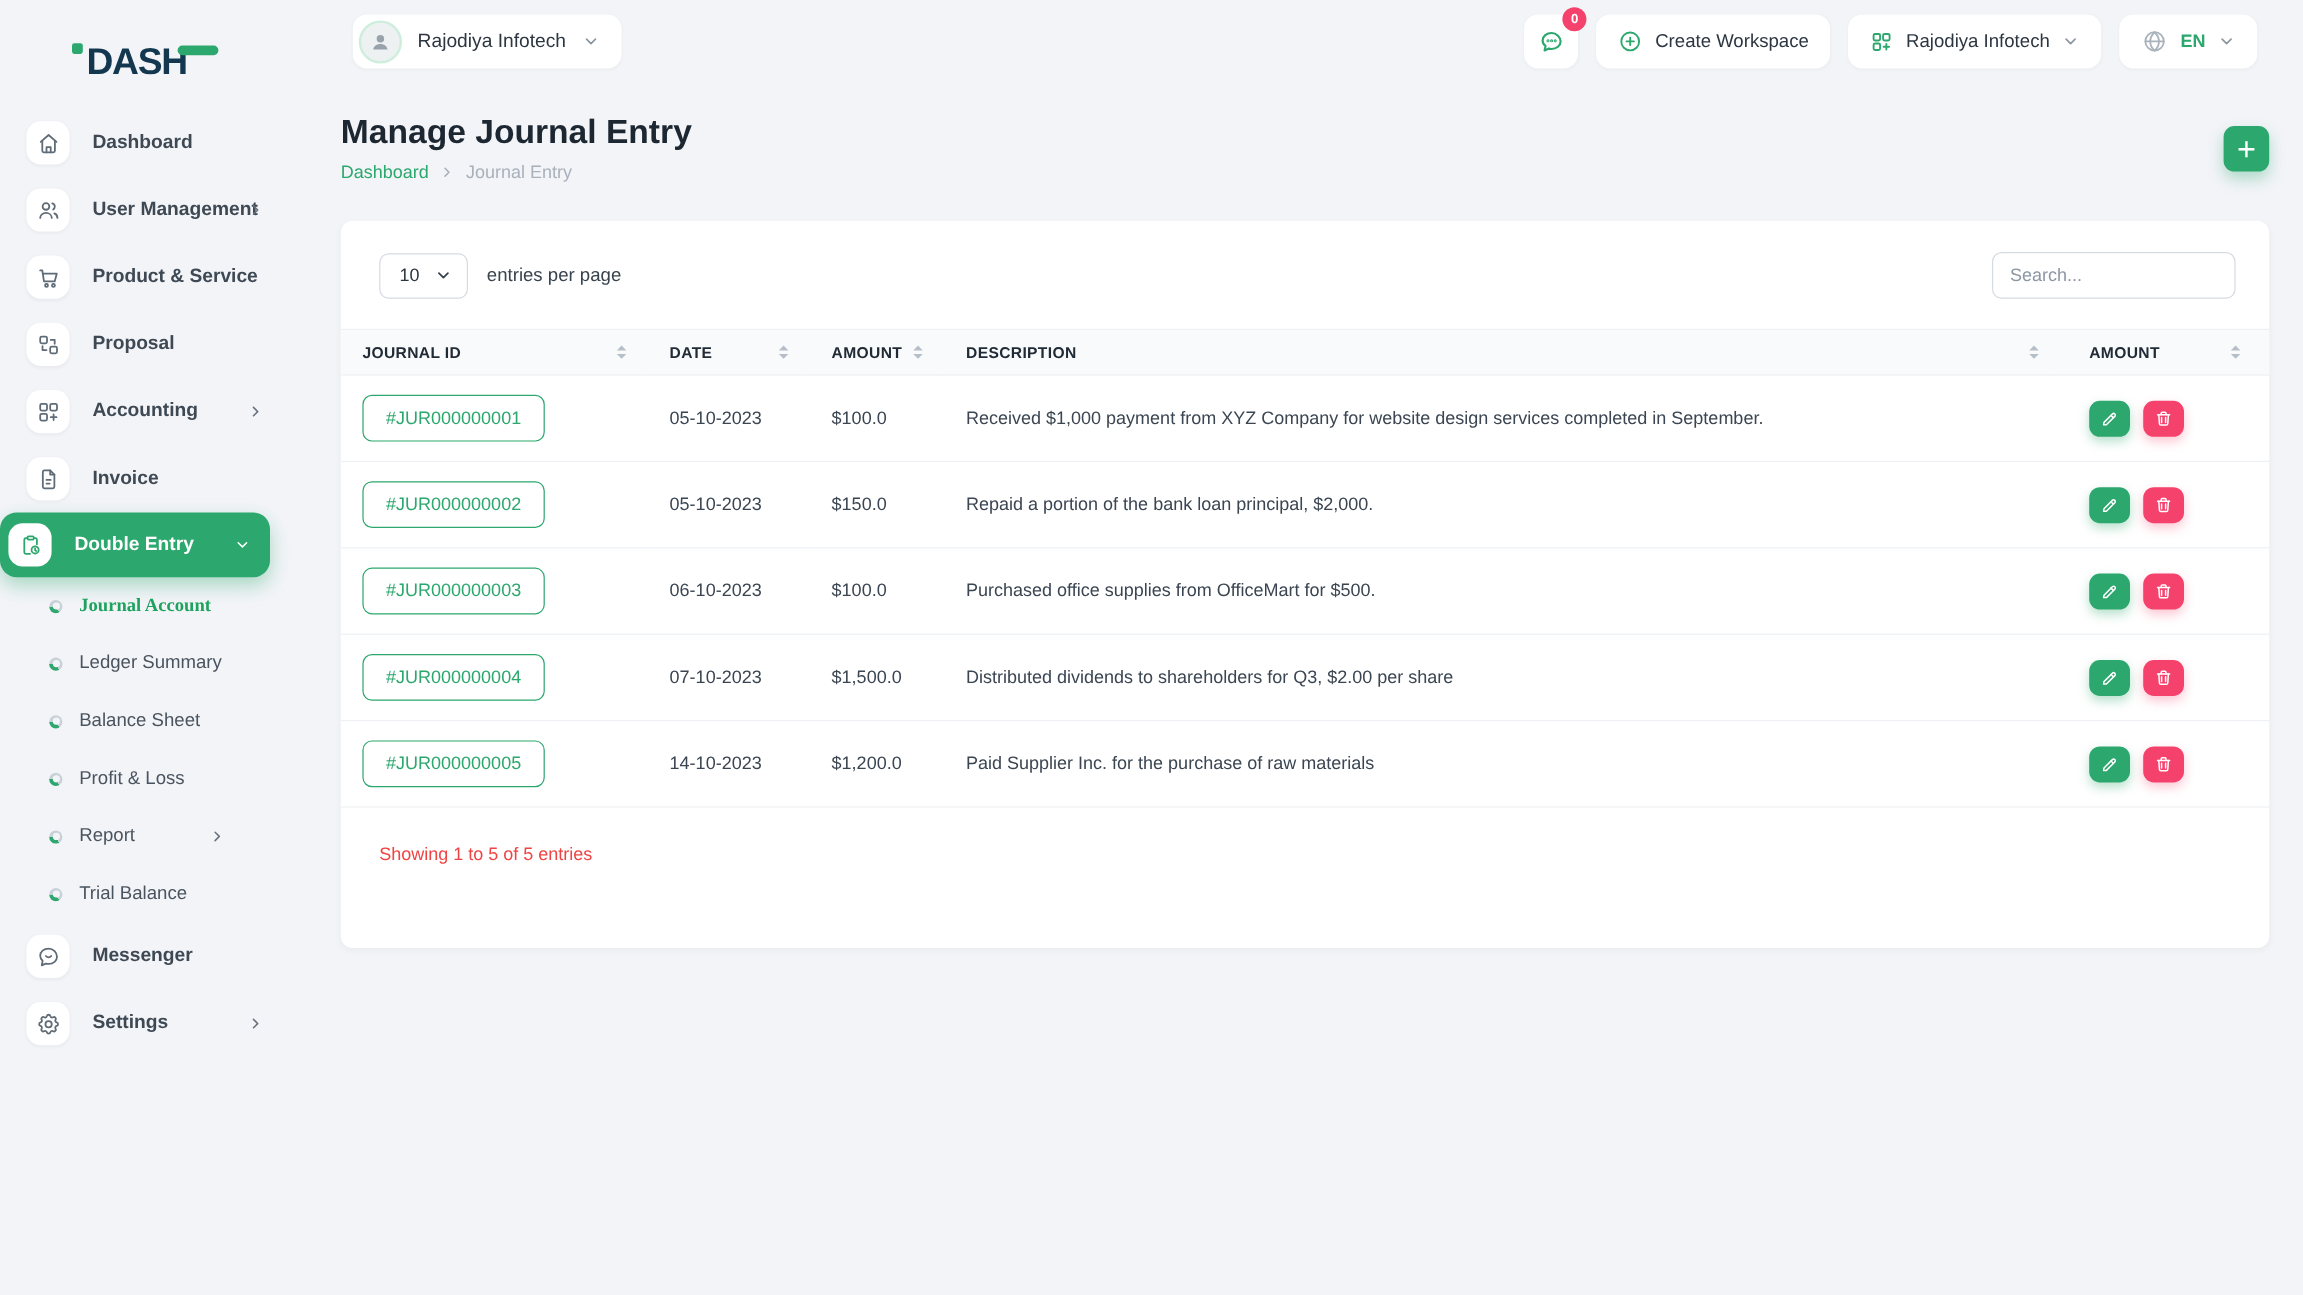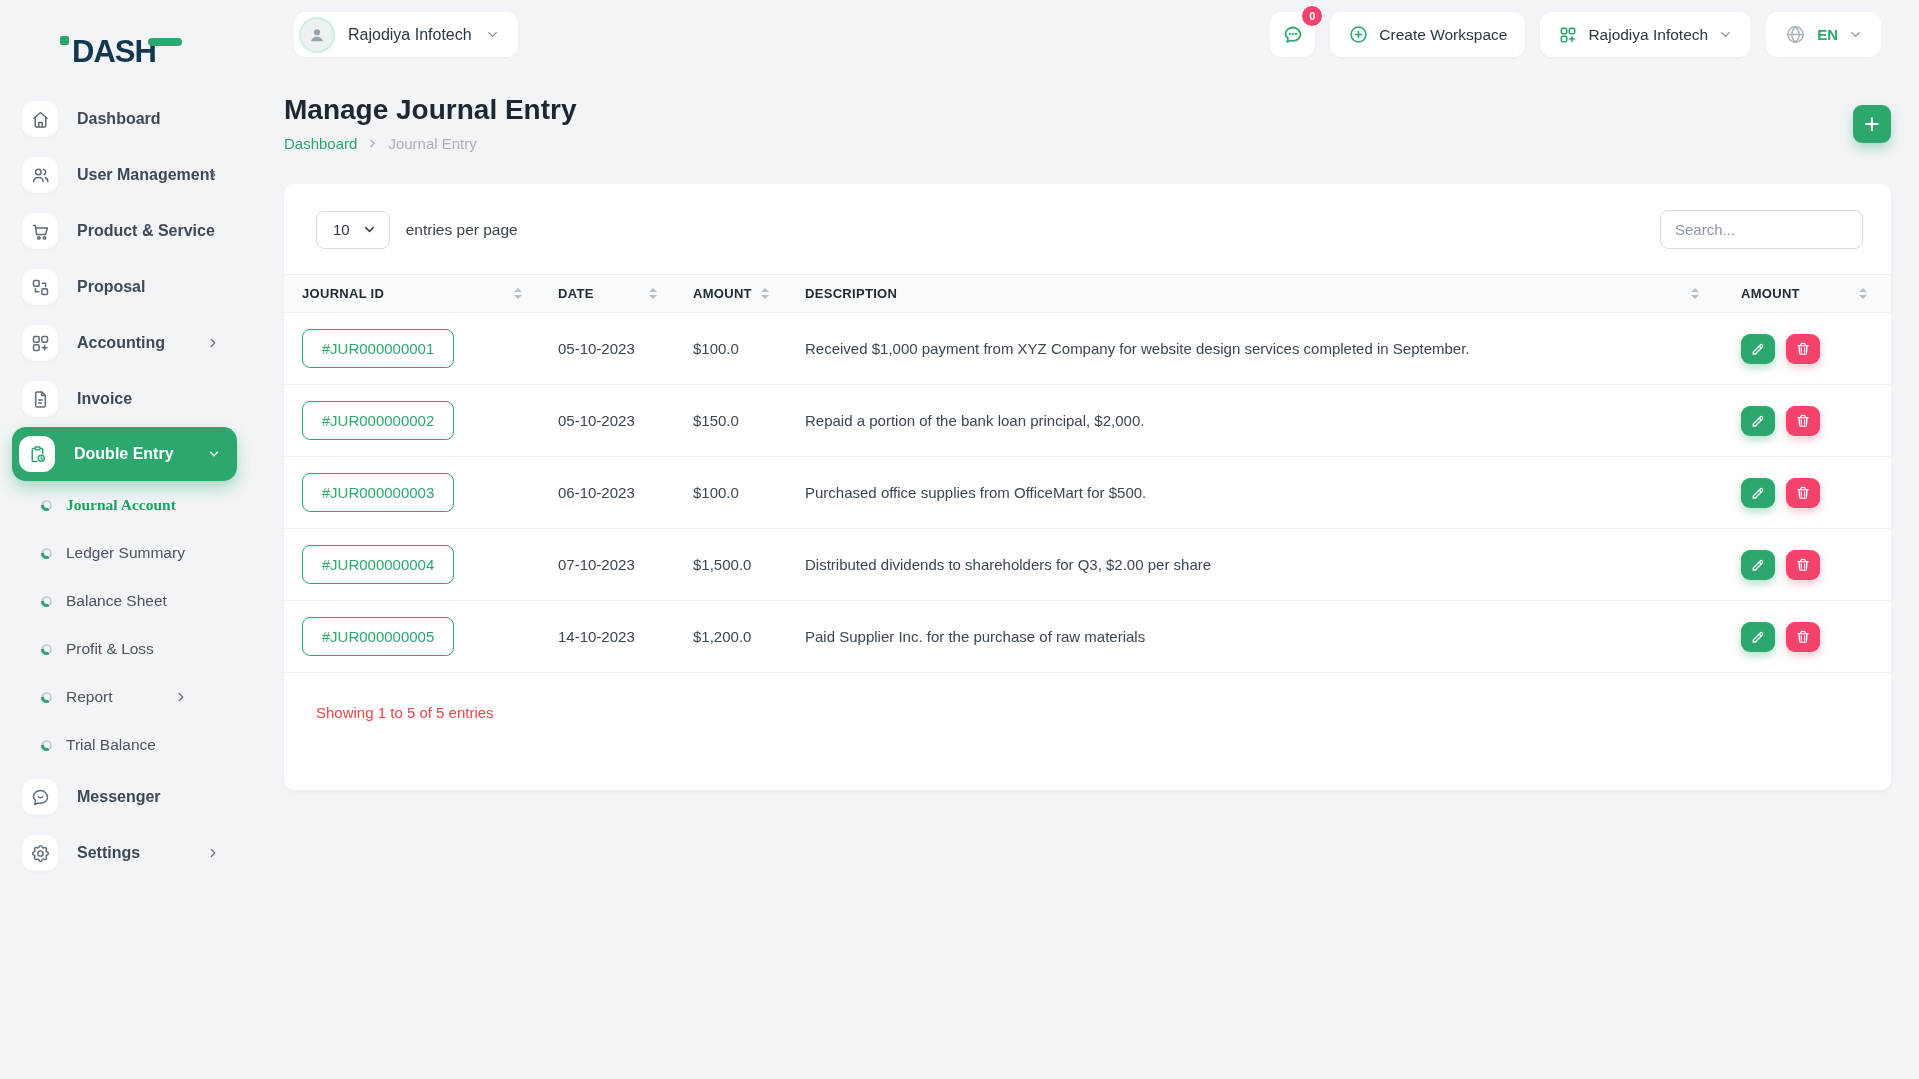--- a/index.html
+++ b/index.html
@@ -21,21 +21,21 @@
   .logo-dot{width:9px; height:9px; background:var(--accent); border-radius:2px; margin-right:3px;}
   .logo-text{font-size:31px; font-weight:900; color:var(--navy); letter-spacing:-1px; line-height:1;}
   .logo-bar{width:34px; height:8px; background:var(--accent); border-radius:4px; margin-left:-8px; margin-top:2px;}
   .menu{position:absolute; top:91px; left:0; width:240px;}
   .mi{display:flex; align-items:center; gap:19px; height:56px; padding-left:22px; position:relative; cursor:pointer;}
   .icon-box{width:36px; height:36px; min-width:36px; border-radius:12px; background:#fff;
     display:flex; align-items:center; justify-content:center; color:#5f6b77;
     box-shadow:0 1px 3px rgba(30,40,60,.05);}
   .mi-label{font-size:16px; font-weight:600; color:#3e4954; white-space:nowrap;}
   .mi-chev{position:absolute; right:20px; color:#67727e; display:flex;}
-  .mi.active{background:var(--accent); border-radius:14px; margin-left:12px; width:225px;
+  .mi.active{background:var(--accent); border-radius:14px; margin-left:0; width:225px;
     height:54px; padding-left:7px; box-shadow:0 7px 16px rgba(44,167,109,.38);}
   .mi.active .icon-box{color:var(--accent); box-shadow:none;}
   .mi.active .mi-label{color:#fff;}
   .mi.active .mi-chev{color:#fff; right:16px; transform:rotate(90deg);}
   .si{display:flex; align-items:center; gap:14px; height:48px; padding-left:41px; cursor:pointer; position:relative;}
   .bullet{width:11px; height:11px; min-width:11px; border-radius:50%;
     background:conic-gradient(from 150deg, var(--accent) 0 120deg, #c9d1d8 120deg 360deg);
     position:relative;}
   .bullet::after{content:""; position:absolute; inset:2.5px; background:var(--bg); border-radius:50%;}
   .si-label{font-size:15.5px; color:#4a545f;}

